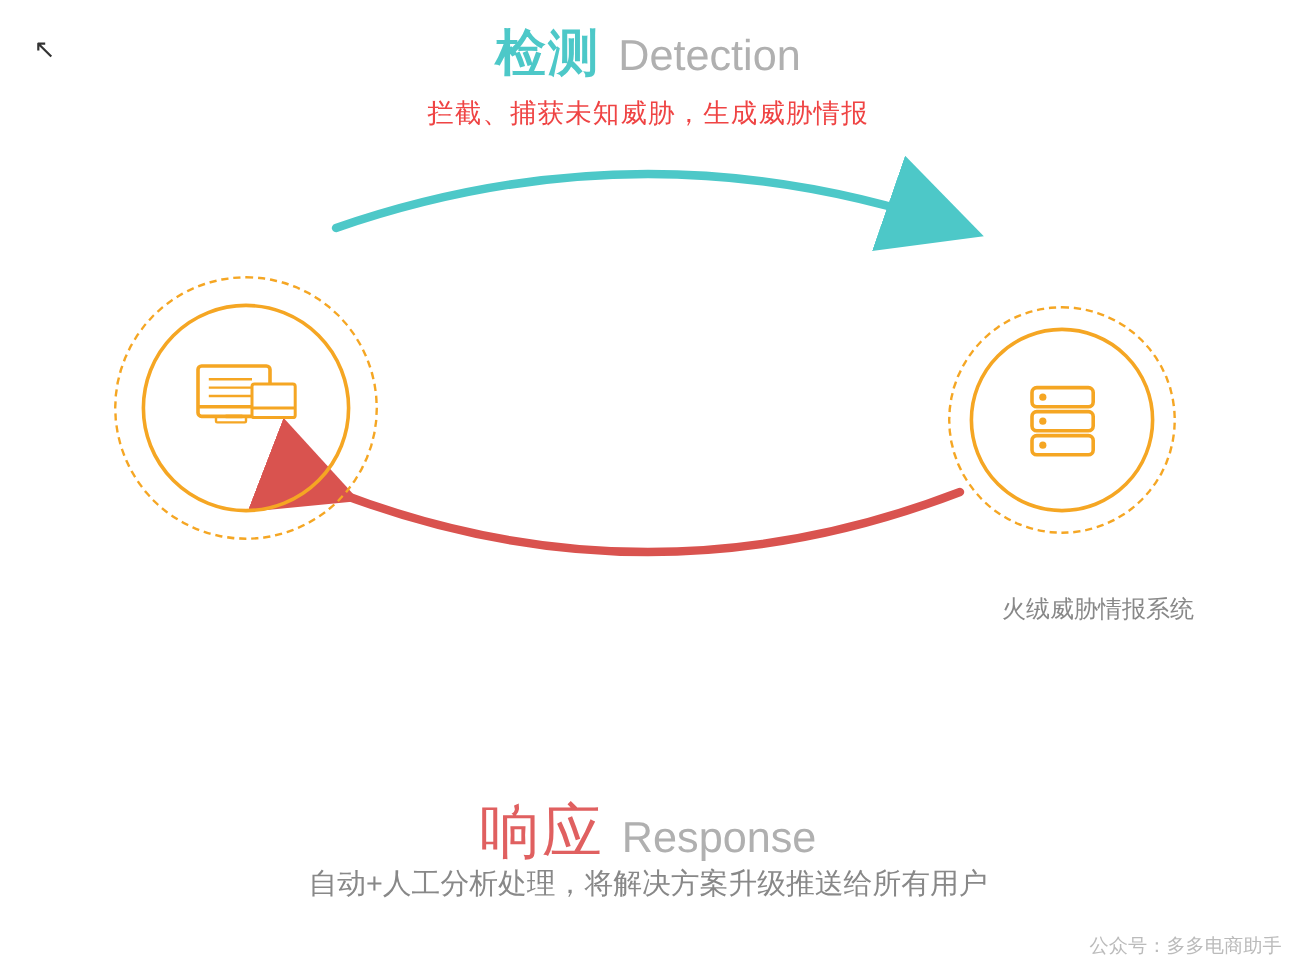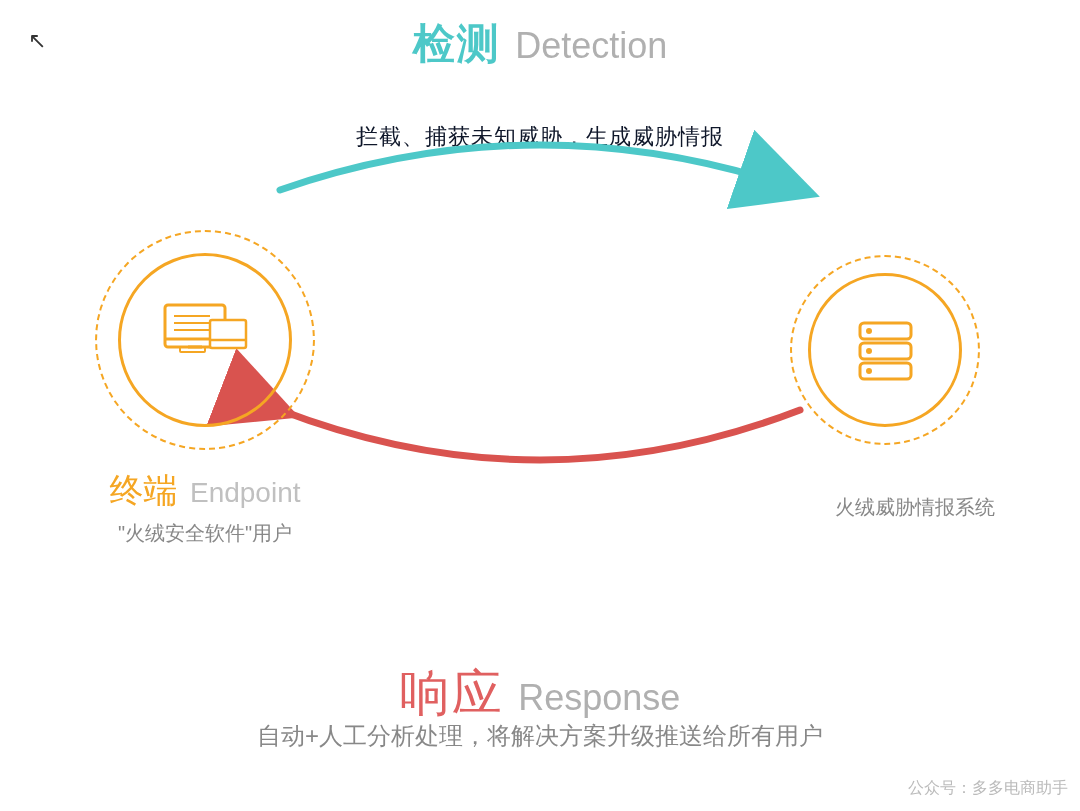--- a/index.html
+++ b/index.html
@@ -43,23 +43,22 @@
       margin-left: 10px;
     }
 
     .top-subtitle {
       position: absolute;
       top: 80px;
       left: 0;
       right: 0;
       text-align: center;
       font-size: 22px;
-      color: #0f172a;
+      color: #ef4444;
       letter-spacing: 1px;
-      margin-top: 42px;
     }
 
     
     .arrows-svg {
       position: absolute;
       top: 130px;
       left: 100px;
       width: 880px;
       height: 420px;
     }
@@ -252,27 +251,20 @@
           <circle cx="21" cy="18" r="3" fill="#f5a623"></circle>
           <rect x="12" y="30" width="51" height="16" rx="4" stroke="#f5a623" stroke-width="3" fill="none"></rect>
           <circle cx="21" cy="38" r="3" fill="#f5a623"></circle>
           <rect x="12" y="50" width="51" height="16" rx="4" stroke="#f5a623" stroke-width="3" fill="none"></rect>
           <circle cx="21" cy="58" r="3" fill="#f5a623"></circle>
         </svg>
       </div>
     </div>
   </div>
 
-  <div class="label-left">
-    <div>
-      <span class="label-zh">终端</span>
-      <span class="label-en">Endpoint</span>
-    </div>
-    <div class="label-sub">"火绒安全软件"用户</div>
-  </div>
 
   <div class="label-right">
     <div class="label-sub">火绒威胁情报系统</div>
   </div>
 
   <div class="bottom-title">
     <span class="zh">响应</span>
     <span class="en">Response</span>
   </div>
 

